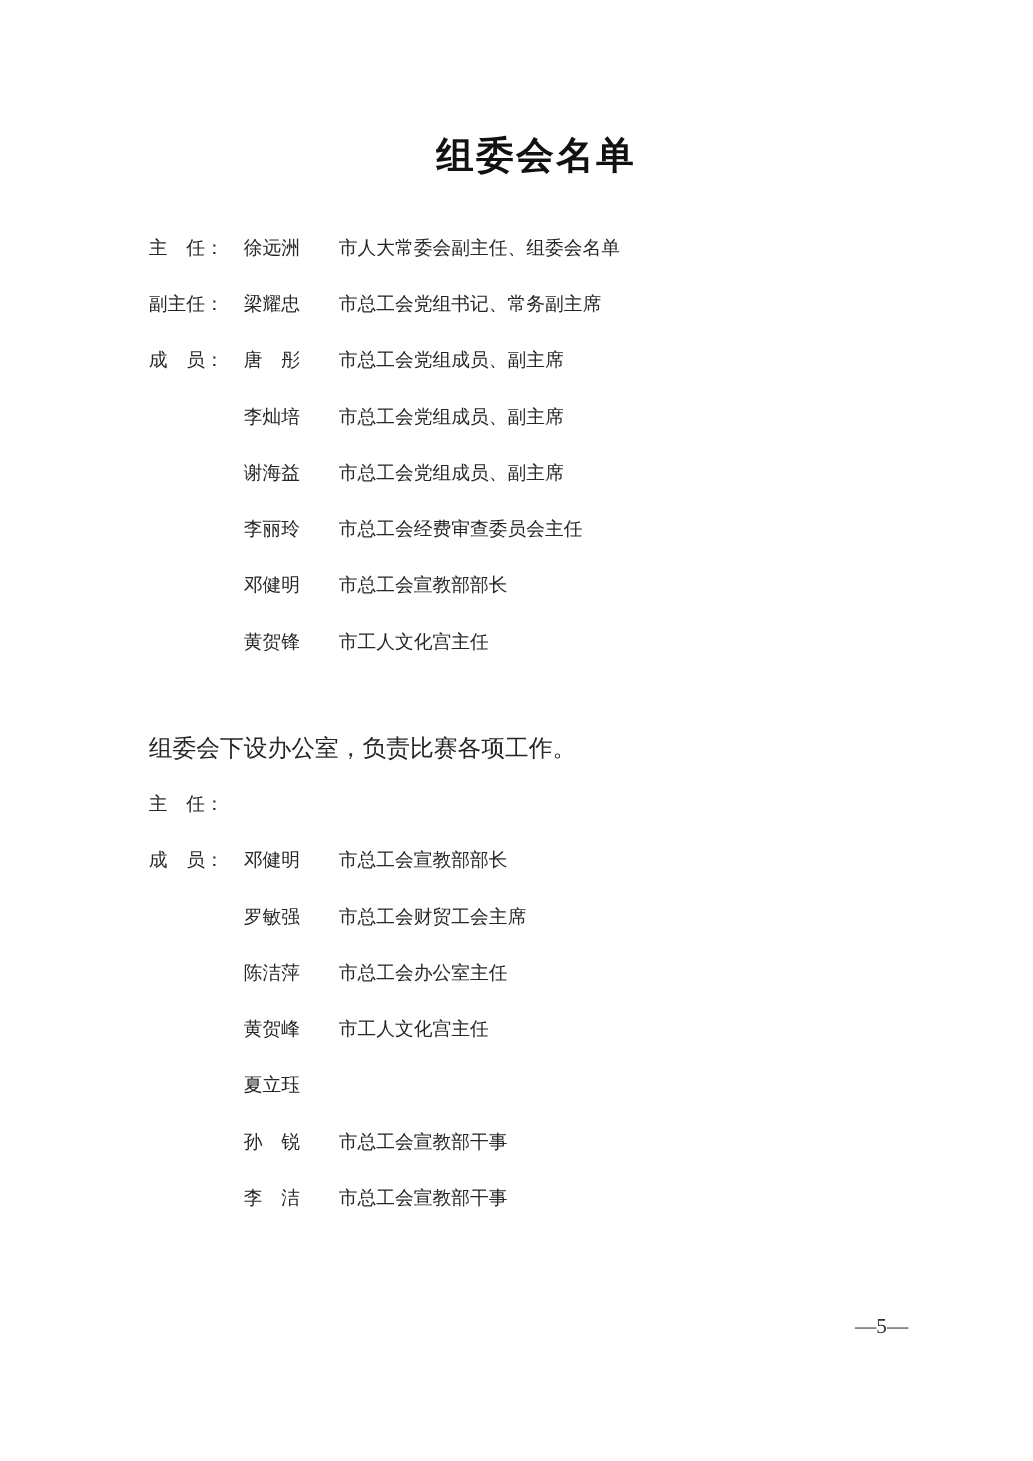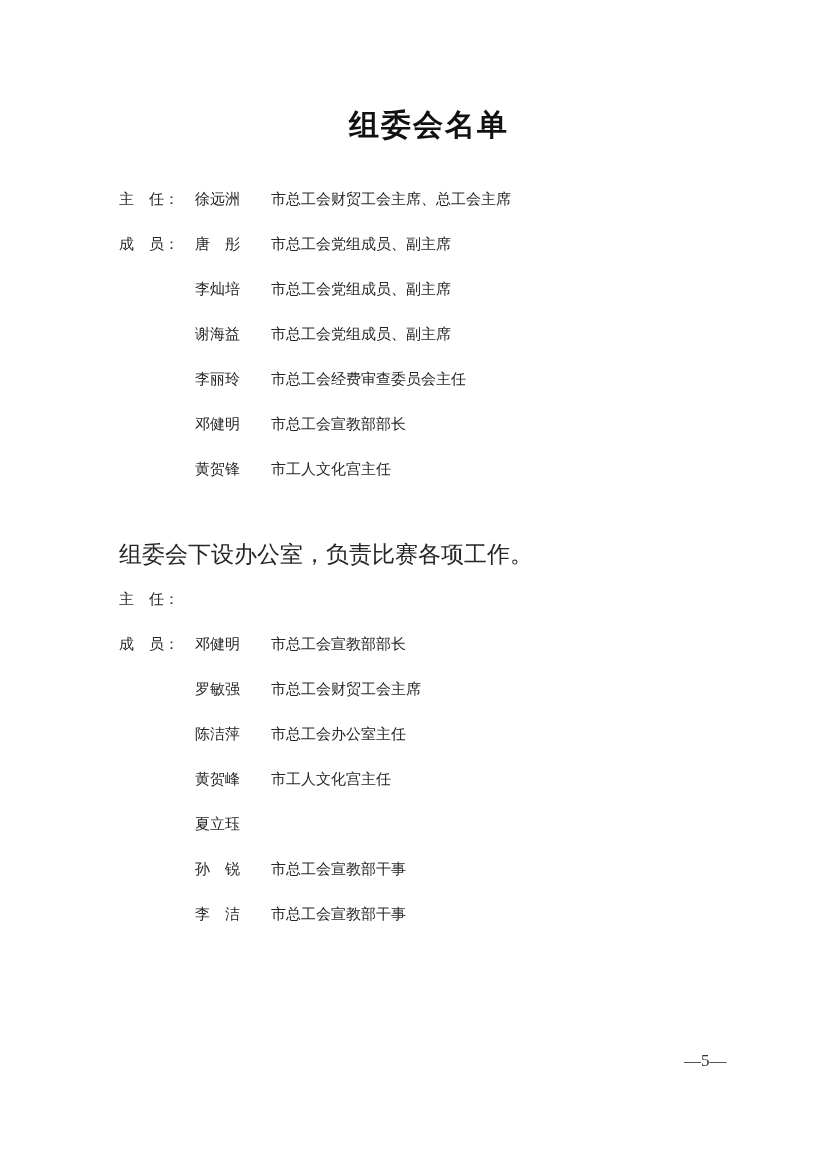--- a/index.html
+++ b/index.html
@@ -54,21 +54,21 @@
     width: 76px;
     flex: 0 0 76px;
     white-space: pre;
   }
   .col-title {
     white-space: pre;
   }
   .intro-line {
     height: 45px;
     line-height: 45px;
-    font-size: 23px;
+    font-size: 19px;
     white-space: pre;
   }
   .spacer {
     height: 40px;
   }
   .page-number {
     position: absolute;
     left: 684px;
     top: 1050px;
     font-size: 17px;
@@ -82,21 +82,26 @@
 
 <div class="page">
 
   <h1 class="doc-title">组委会名单</h1>
 
   <div class="content">
 
     <div class="row">
       <span class="col-label">主　任：</span>
       <span class="col-name">徐远洲</span>
-      <span class="col-title">市总工会财贸工会主席、总工会主席</span>
+      <span class="col-title">市人大常委会副主任、组委会名单</span>
+    </div>
+    <div class="row">
+      <span class="col-label">副主任：</span>
+      <span class="col-name">梁耀忠</span>
+      <span class="col-title">市总工会党组书记、常务副主席</span>
     </div>
     <div class="row">
       <span class="col-label">成　员：</span>
       <span class="col-name">唐　彤</span>
       <span class="col-title">市总工会党组成员、副主席</span>
     </div>
     <div class="row">
       <span class="col-label"></span>
       <span class="col-name">李灿培</span>
       <span class="col-title">市总工会党组成员、副主席</span>

